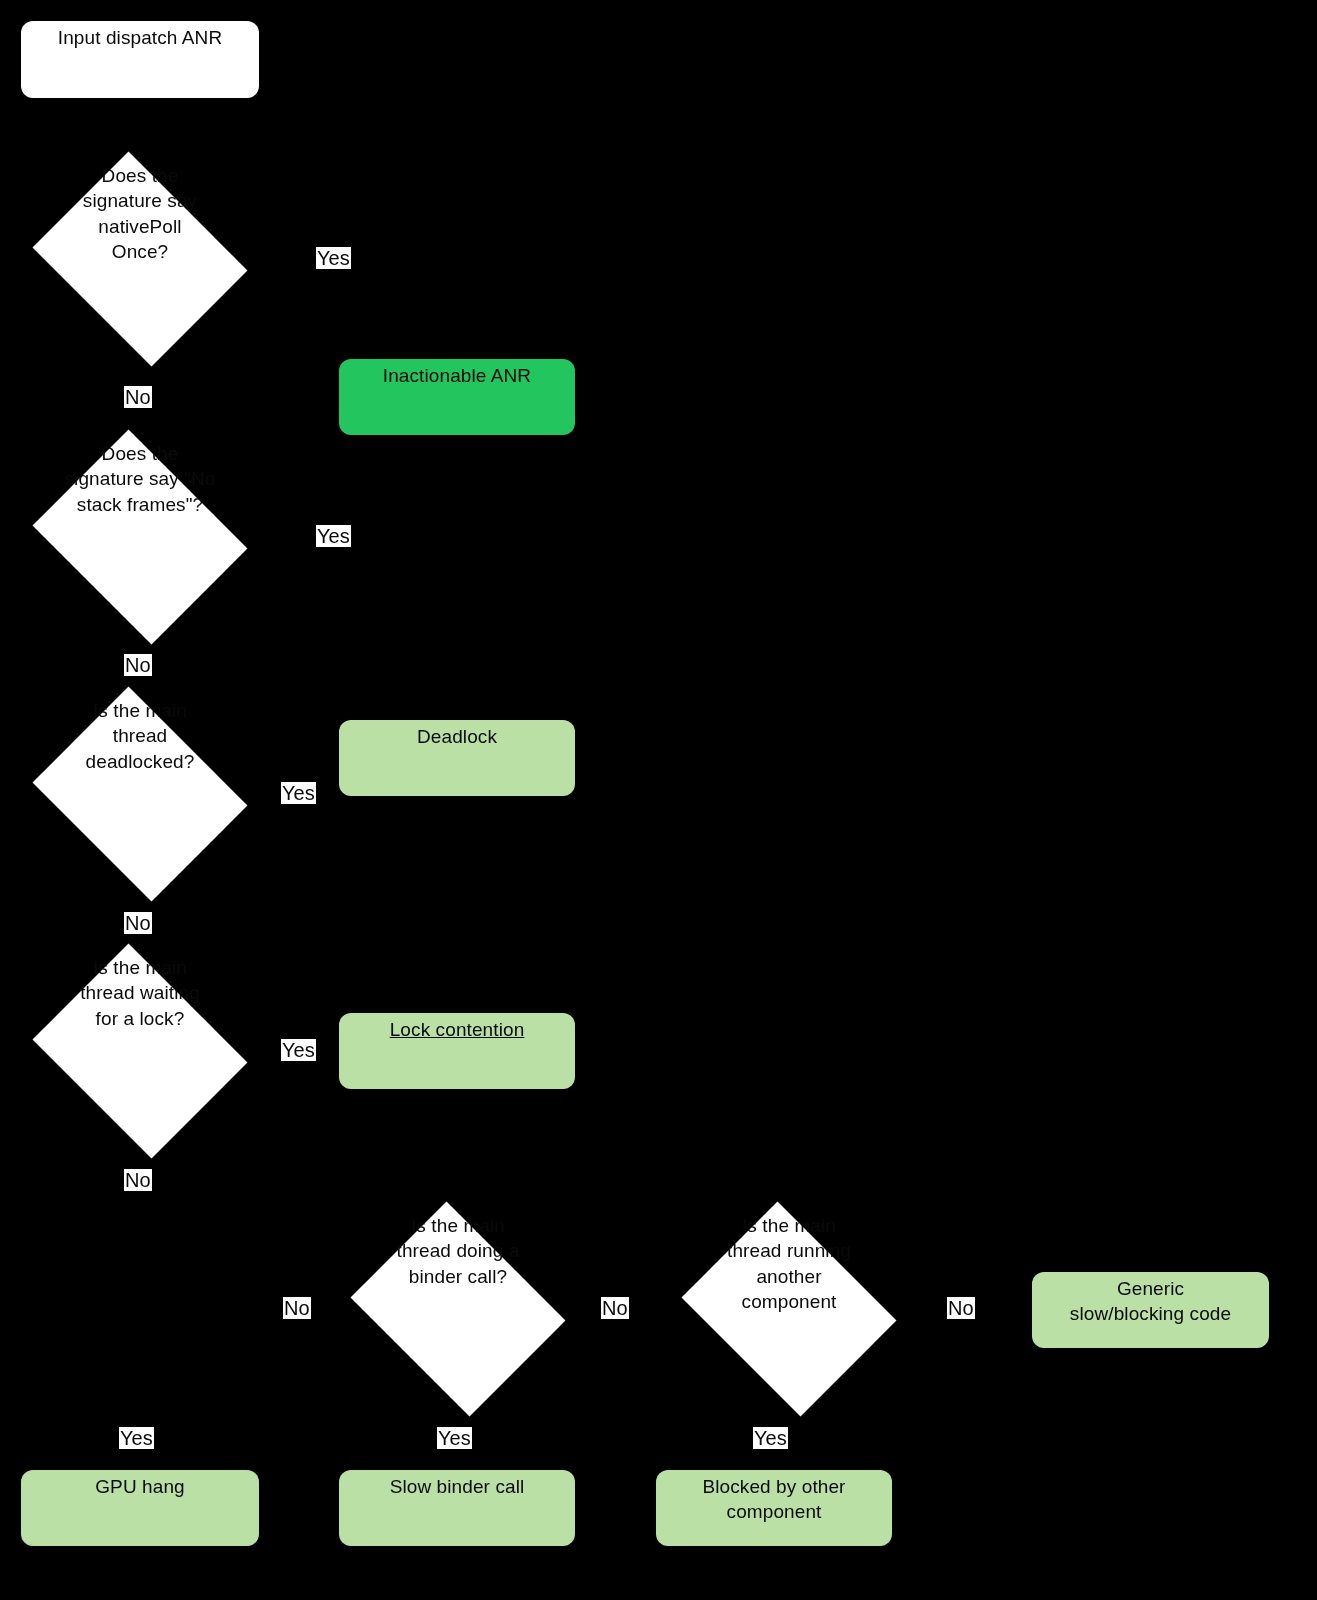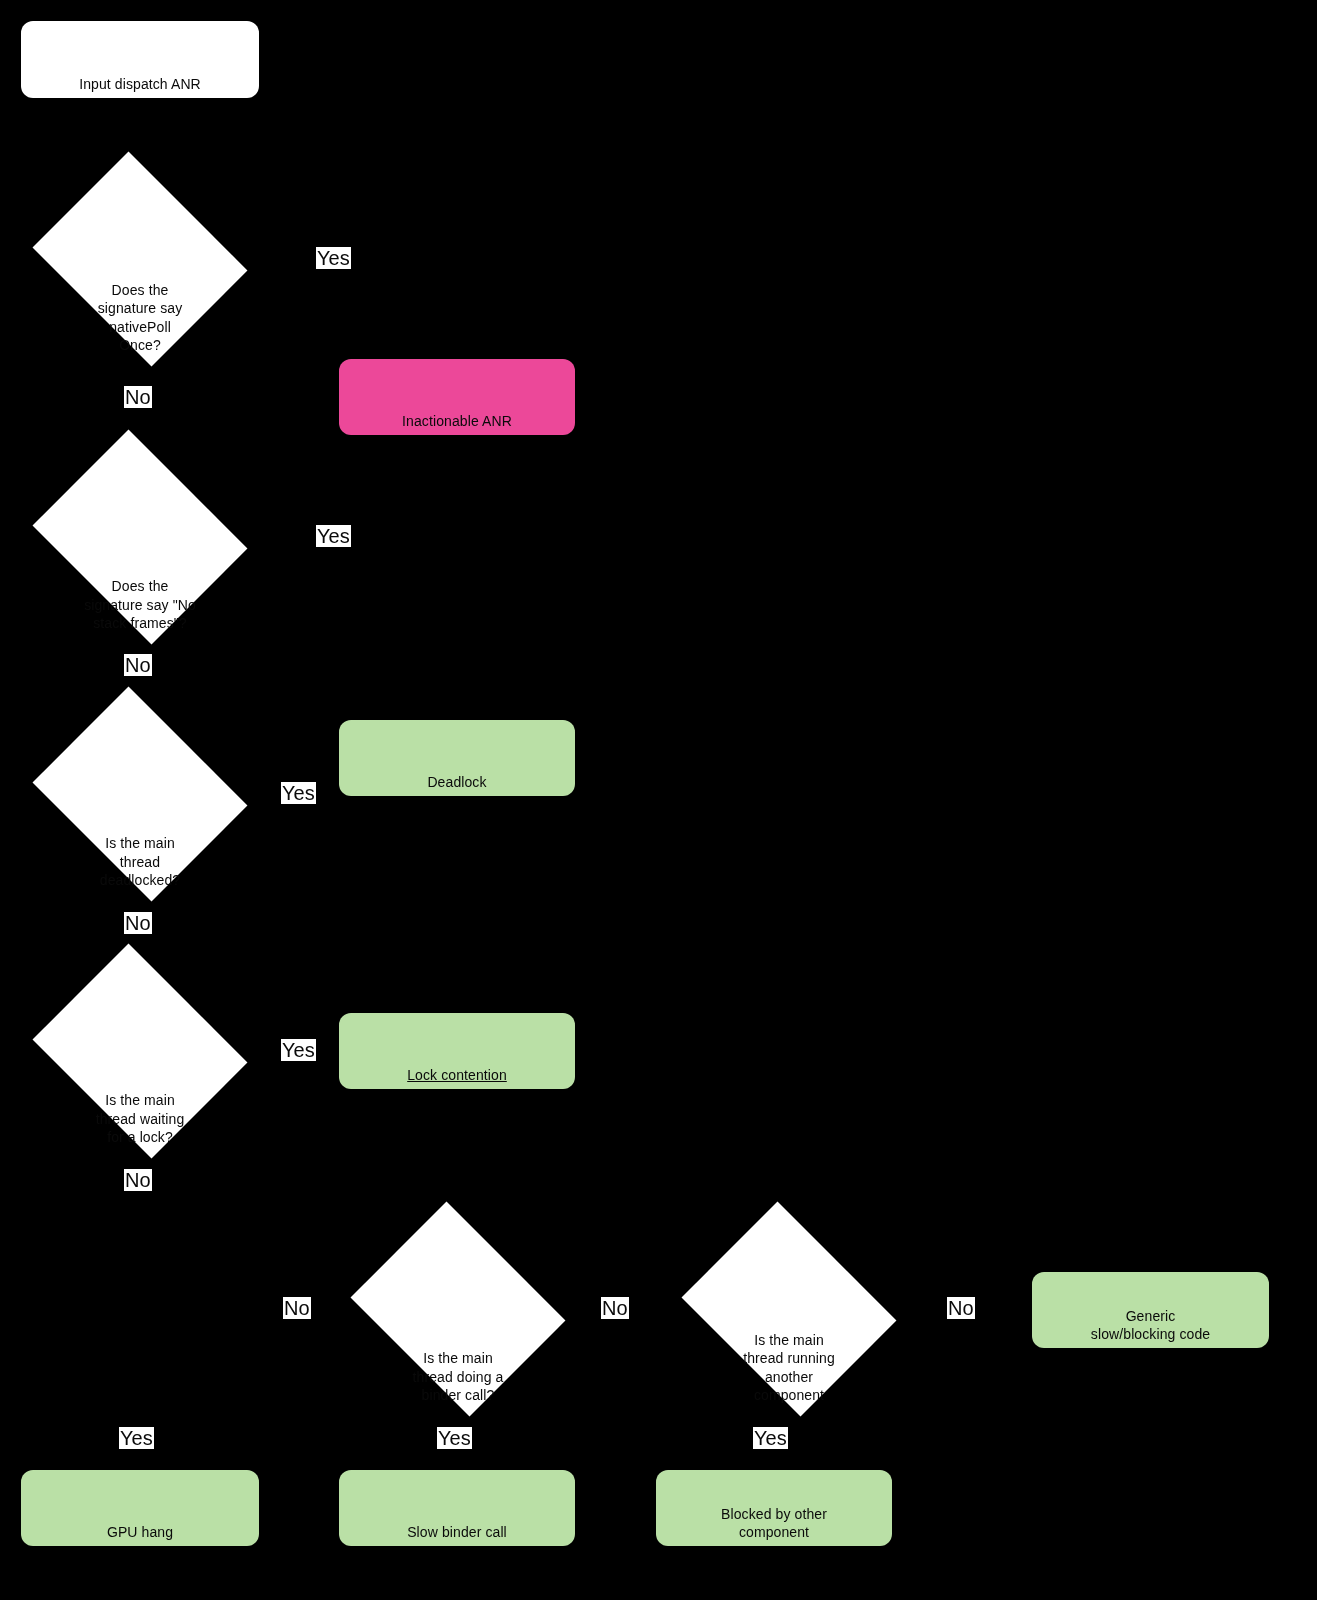--- a/index.html
+++ b/index.html
@@ -16,35 +16,35 @@
     width: 1317px;
     height: 1600px;
     background: #000000;
     overflow: hidden;
   }
 
   
   .node {
     position: absolute;
     display: flex;
-    align-items: flex-end;
+    align-items: flex-start;
     justify-content: center;
     text-align: center;
     color: #0a0a0a;
-    font-size: 14px;
+    font-size: 19px;
     line-height: 1.33;
     letter-spacing: .1px;
   }
 
   .rect {
     border-radius: 12px;
     padding: 4px 10px;
   }
   .rect.start   { background: #ffffff; }
-  .rect.pink    { background: #ec4899; }
+  .rect.pink    { background: #22c55e; }
   .rect.green   { background: #bae0a6; }
 
   
   .diamond { background: transparent; }
   .diamond .dia-shape {
     position: absolute;
     left: 50%;
     top: 50%;
     width: 136px;
     height: 136px;

